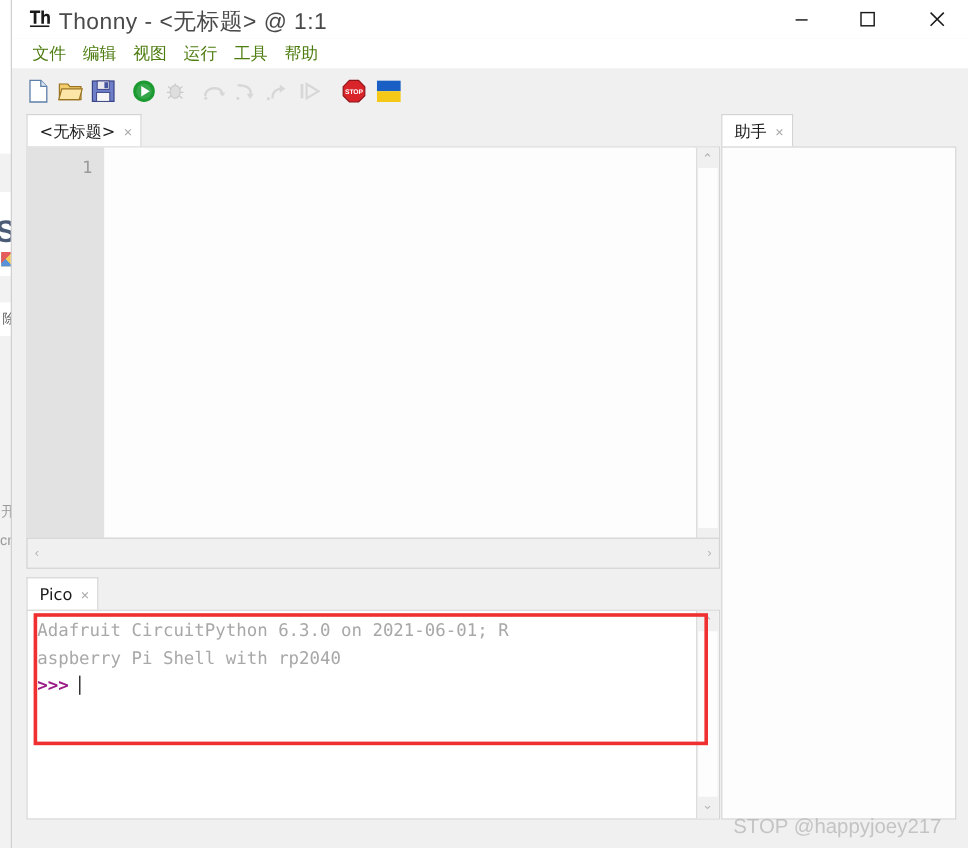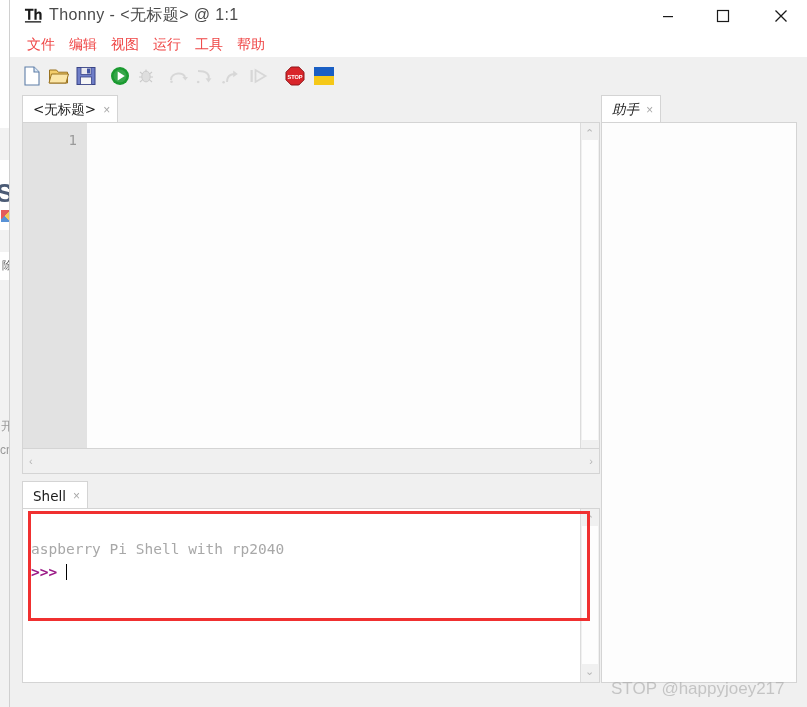--- a/index.html
+++ b/index.html
@@ -87,21 +87,21 @@
     background: #ffffff;
   }
   #app-icon {
     position: absolute;
     left: 14px; top: 6px;
     width: 19px; height: 19px;
   }
   #title-text {
     position: absolute;
     left: 39px; top: 5px;
-    font-size: 16px;
+    font-size: 19px;
     color: #4a4a4a;
     letter-spacing: .4px;
     white-space: nowrap;
   }
   .win-btn {
     position: absolute;
     top: 0;
     width: 46px; height: 32px;
     display: flex;
     align-items: center;
@@ -118,21 +118,21 @@
     left: 0; top: 32px;
     width: 798px; height: 25px;
     background: #ffffff;
     display: flex;
     align-items: center;
     padding-left: 10px;
     box-sizing: border-box;
   }
   .menu-item {
     font-size: 14px;
-    color: #ef4444;
+    color: #4d7c0f;
     padding: 1px 7px;
     white-space: nowrap;
     font-family: Liberation Sans, sans-serif;
   }
 
   
   #toolbar {
     position: absolute;
     left: 0; top: 57px;
     width: 798px; height: 38px;
@@ -280,21 +280,21 @@
     width: 562px; height: 110px;
     border: 3px solid #f03030;
     box-sizing: border-box;
     pointer-events: none;
   }
 
   
   #assistant-notebook {
     position: absolute;
     left: 591px; top: 95px;
-    width: 196px; height: 588px; font-style: italic;
+    width: 196px; height: 588px;
   }
   #assistant-body {
     position: absolute;
     left: 0; top: 27px;
     width: 196px; height: 561px;
     background: #fdfdfd;
     border: 1px solid #d4d4d4;
     box-sizing: border-box;
   }
 
@@ -471,27 +471,27 @@
   </div>
 
   <div id="editor-hscroll">
     <span class="sb-arrow" style="left:6px;top:7px">‹</span>
     <span class="sb-arrow" style="right:6px;top:7px">›</span>
   </div>
 
   <div id="shell-notebook">
     <div class="tab-strip">
       <div class="nb-tab">
-        <span class="nb-tab-label">Shell</span>
+        <span class="nb-tab-label">Pico</span>
         <span class="nb-tab-close">×</span>
       </div>
     </div>
 
     <div id="shell-body">
-      <div id="shell-text"><br><span class="shell-out">aspberry Pi Shell with rp2040</span><br><span class="shell-prompt">&gt;&gt;&gt;</span><span id="shell-caret"></span></div>
+      <div id="shell-text"><span class="shell-out">Adafruit CircuitPython 6.3.0 on 2021-06-01; R</span><br><span class="shell-out">aspberry Pi Shell with rp2040</span><br><span class="shell-prompt">&gt;&gt;&gt;</span><span id="shell-caret"></span></div>
 
       <div class="vscroll">
         <span class="sb-arrow" style="left:4px;top:5px">⌃</span>
         <span class="sb-arrow" style="left:4px;bottom:5px">⌄</span>
         <div class="sb-thumb" style="left:1px;top:17px;width:16px;height:138px;"></div>
       </div>
     </div>
   </div>
 
   <div id="annotation-box"></div>

